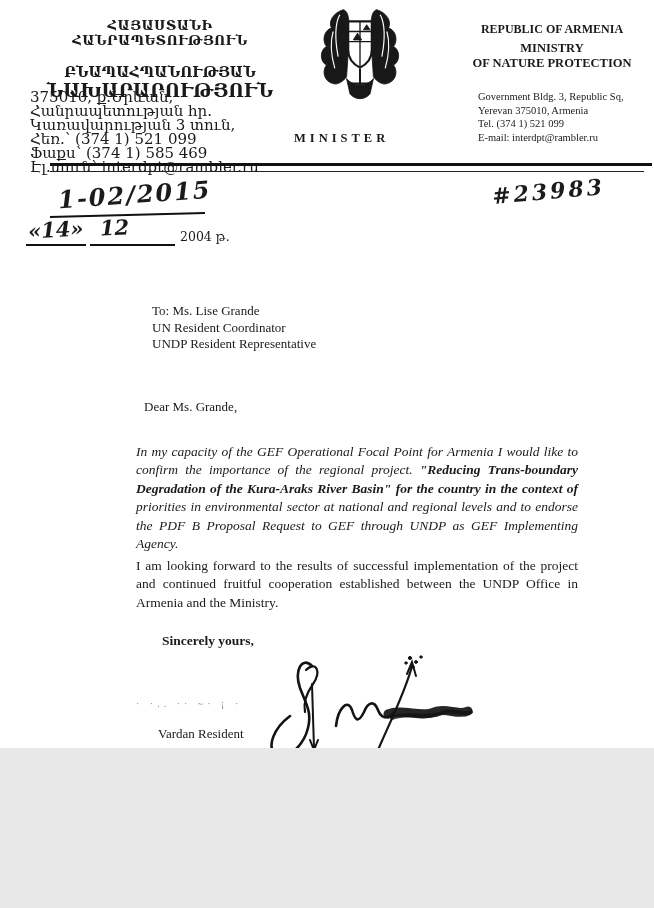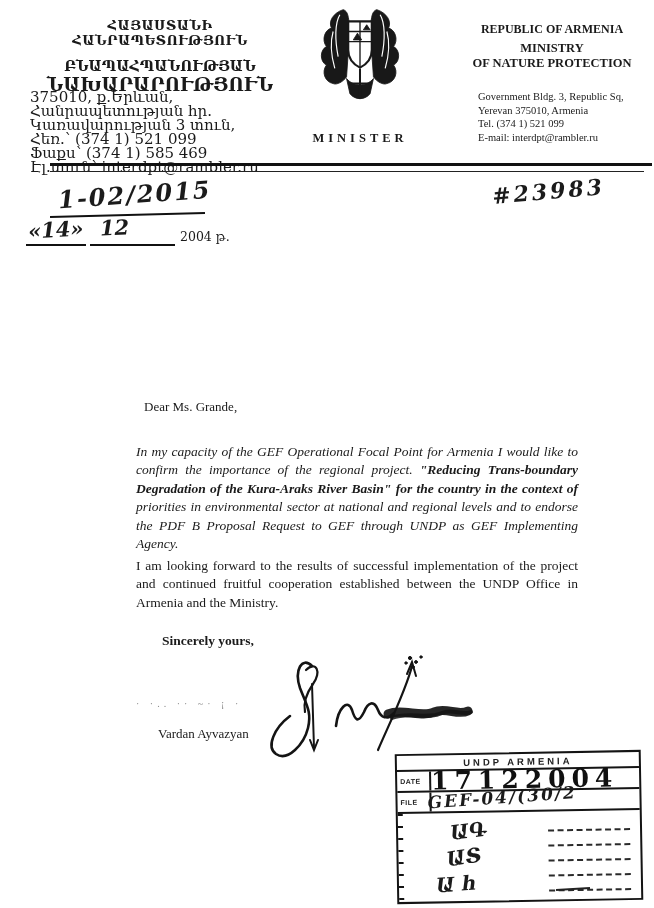--- a/index.html
+++ b/index.html
@@ -1,37 +1,37 @@
 <!DOCTYPE html>
 <html><head>
 <meta charset="utf-8">
 <style>
   * { margin:0; padding:0; box-sizing:border-box; }
   html,body { background:#e8e8e8; }
   .page {
-    position:relative; width:654px; height:908px; margin:0 auto;
+    position:relative; width:654px; height:748px; margin:0 auto;
     background:#ffffff; overflow:hidden;
     font-family:"Liberation Serif","DejaVu Serif",serif; color:#1a1a1a;
   }
   .abs { position:absolute; }
 
   
   .hy-title { left:24px; top:18px; width:272px; text-align:center;
     font-family:"DejaVu Serif","DejaVu Sans",serif; font-weight:bold; }
   .hy-title .l1 { font-size:13px; letter-spacing:.4px; }
-  .hy-title .l2 { font-size:14px; margin-top:10px; }
+  .hy-title .l2 { font-size:14px; margin-top:16px; }
   .hy-title .l3 { font-size:18px; }
   .hy-addr { left:30px; top:90px; width:240px; text-align:left;
     font-family:"DejaVu Serif","DejaVu Sans",serif; font-size:15px; line-height:14px; }
 
   .emblem { left:318px; top:6px; width:84px; height:98px; }
 
   .minister-hy { left:294px; top:110px; width:132px; text-align:center;
     font-family:"DejaVu Serif","DejaVu Sans",serif; font-size:15px; font-weight:bold; letter-spacing:5px; }
-  .minister-en { left:294px; top:131px; width:132px; text-align:center;
+  .minister-en { left:294px; top:131px; width:132px; 
     font-size:12.5px; font-weight:bold; letter-spacing:4px; }
 
   .en-title { left:452px; top:22px; width:200px; text-align:center; font-weight:bold; }
   .en-title .l1 { font-size:12px; }
   .en-title .l2 { font-size:12.5px; margin-top:4px; }
   .en-title .l3 { font-size:12.5px; }
   .en-addr { left:478px; top:90px; width:176px; font-size:10.5px; line-height:13.5px; }
 
   .rule  { left:50px; top:163px; width:602px; border-top:3px solid #111; }
   .rule2 { left:50px; top:171px; width:594px; border-top:1px solid #222; }
@@ -157,30 +157,35 @@
 
   <div class="abs hand ref-no">1-02/2015</div>
   <div class="abs ref-ul1"></div>
   <div class="abs hand ref-day">«14»</div>
   <div class="abs ref-ul2"></div>
   <div class="abs hand ref-mon">12</div>
   <div class="abs ref-ul3"></div>
   <div class="abs ref-year">2004 թ.</div>
   <div class="abs hand incoming">#23983</div>
 
+  <div class="abs recipient">
+    <div>To: Ms. Lise Grande</div>
+    <div>UN Resident Coordinator</div>
+    <div>UNDP Resident Representative</div>
+  </div>
 
   <div class="abs salutation">Dear Ms. Grande,</div>
 
   <p class="abs para p1"><span>In my capacity of the GEF Operational Focal Point for Armenia I would like to confirm the importance of the regional project. </span><b>"Reducing Trans-boundary Degradation of the Kura-Araks River Basin" for the country in the context of</b><span> priorities in environmental sector at national and regional levels and to endorse the PDF B Proposal Request to GEF through UNDP as GEF Implementing Agency.</span></p>
 
   <p class="abs para p2">I am looking forward to the results of successful implementation of the project and continued fruitful cooperation established between the UNDP Office in Armenia and the Ministry.</p>
 
   <div class="abs sincerely">Sincerely yours,</div>
   <div class="abs presign-marks">· ·.. ··  ~·  ¡ ·</div>
-  <div class="abs signer">Vardan Ayvazyan</div>
+  <div class="abs signer">Vardan Resident</div>
 
   <div class="abs signature">
     <svg width="218" height="122" viewBox="0 0 218 122" xmlns="http://www.w3.org/2000/svg">
       <g fill="none" stroke="#141414" stroke-linecap="round">
         <path d="M52,16 C42,6 34,20 40,38 C46,54 52,62 48,78 C44,94 28,112 16,104 C6,97 14,78 30,66" stroke-width="2.6"></path>
         <path d="M46,20 C56,10 62,22 53,34 C46,44 43,52 45,62" stroke-width="2.2"></path>
         <path d="M52,34 L54,98" stroke-width="2"></path>
         <path d="M50,90 L54,100 L58,90" stroke-width="2"></path>
         <path d="M76,76 C78,58 88,48 92,60 C95,70 98,74 104,62 C108,52 114,50 118,60 C121,68 127,70 134,63" stroke-width="2.6"></path>
         <path d="M118,100 C130,72 146,40 152,16" stroke-width="2.2"></path>

